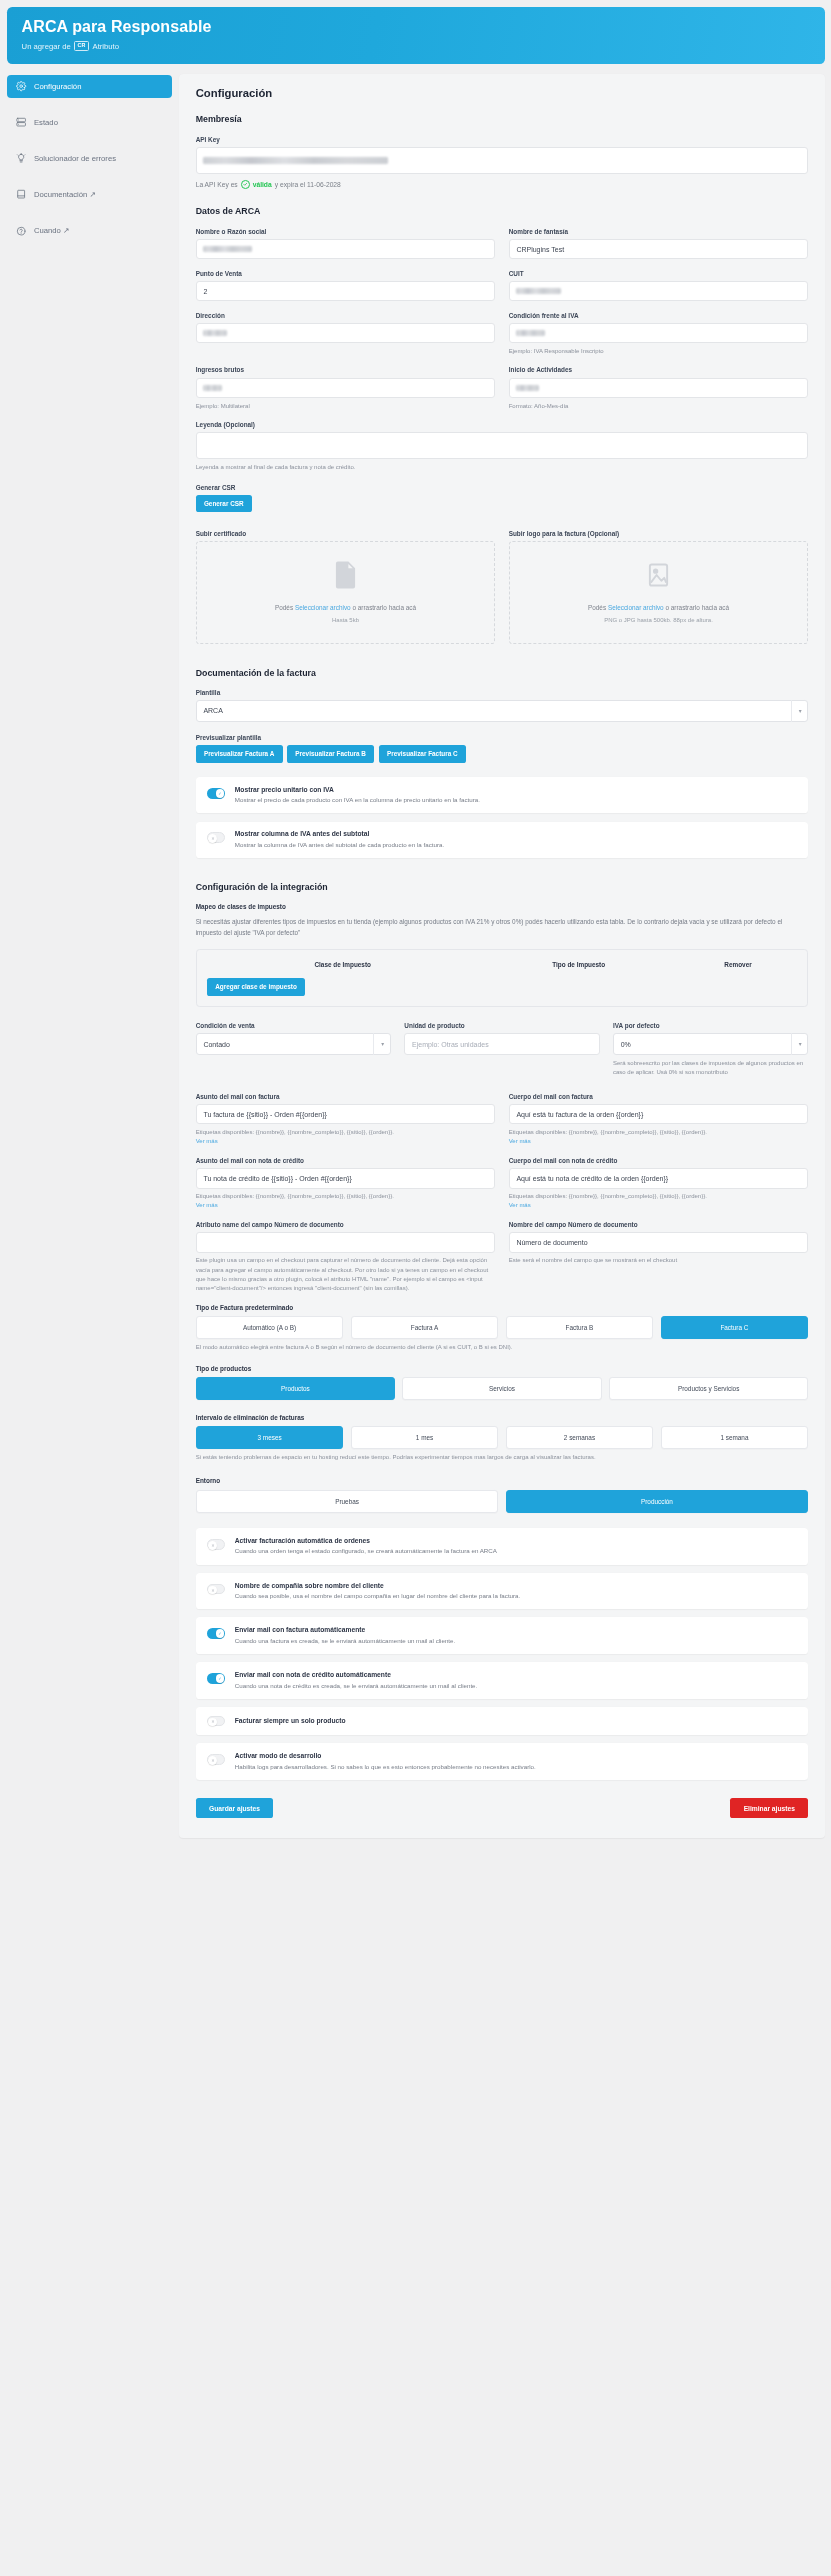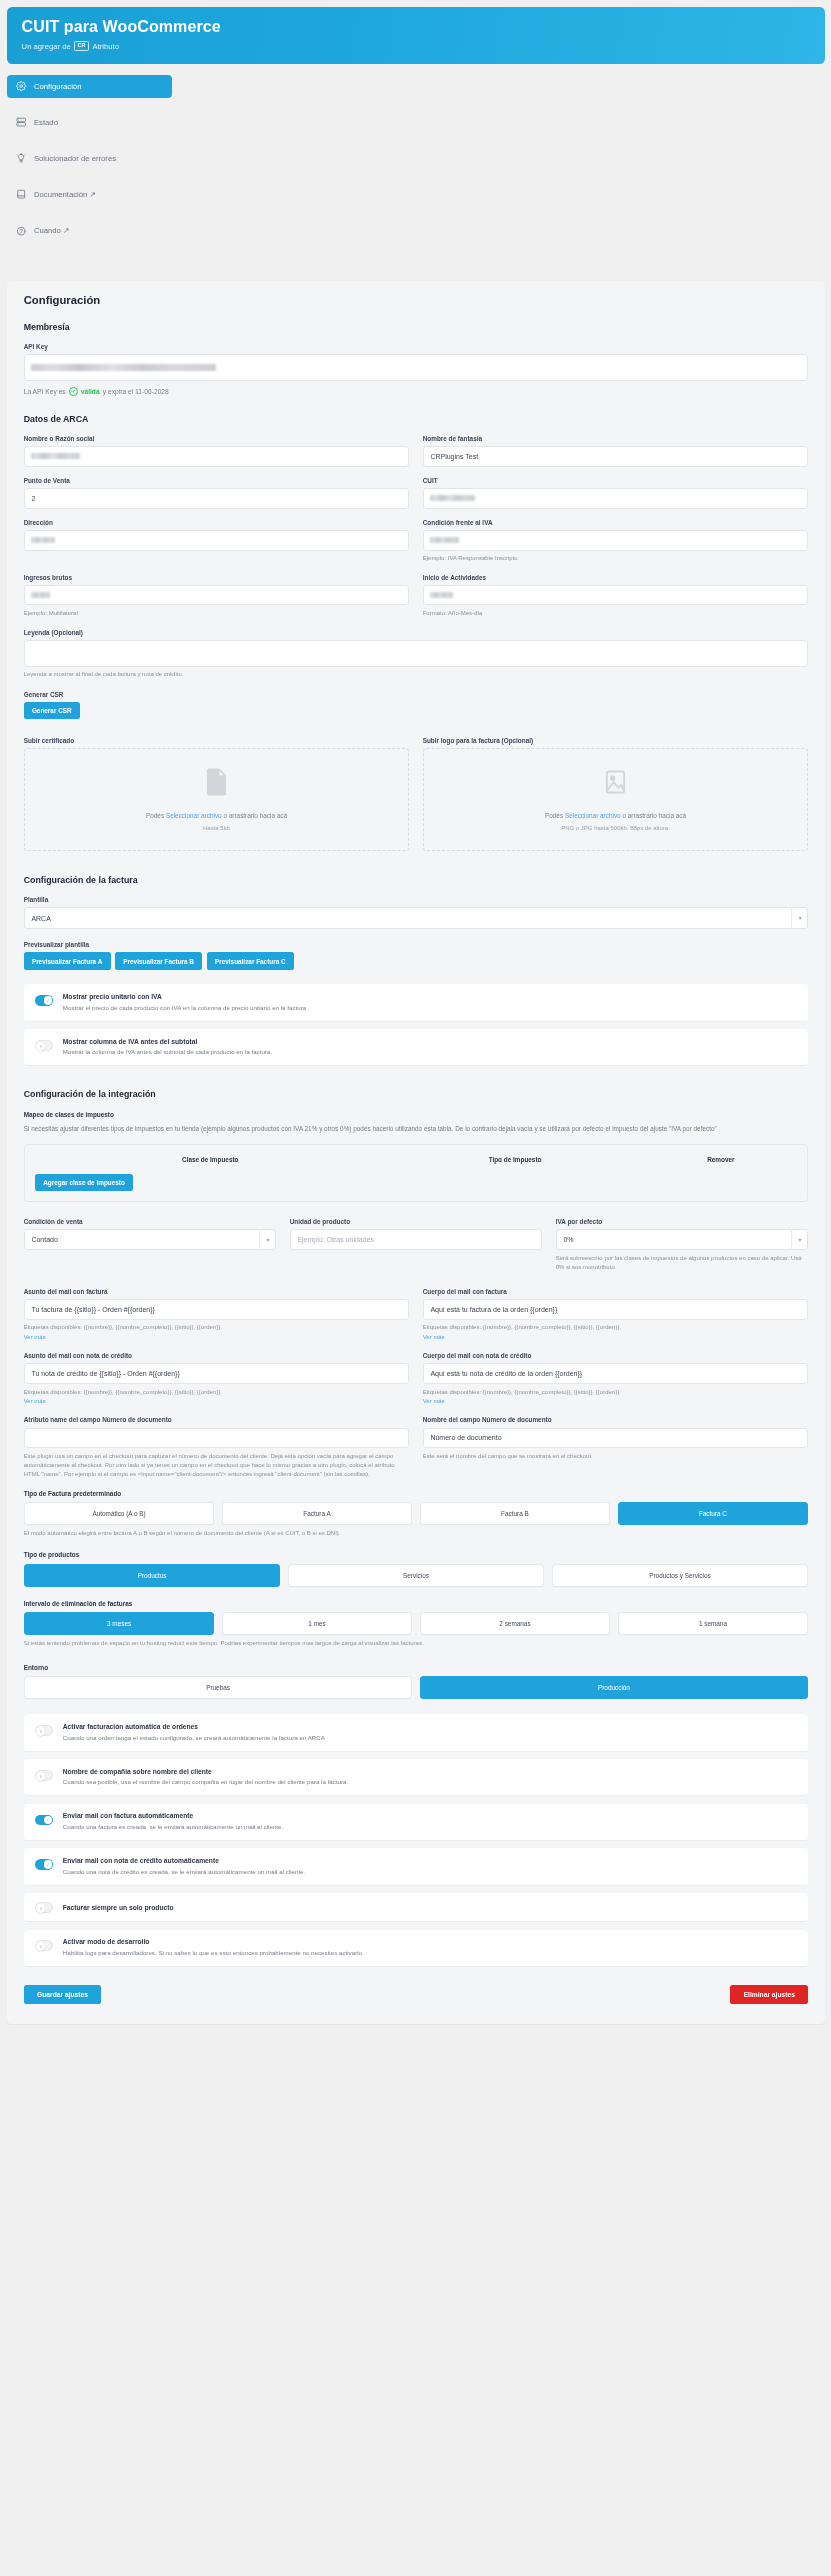--- a/index.html
+++ b/index.html
@@ -42,22 +42,21 @@
     letter-spacing: 0.3px;
     line-height: 1;
     color: #fff;
   }
 
   
   .layout {
     display: flex;
     align-items: flex-start;
     margin: 9.3px 7.2px 0 7.2px;
-    gap: 26px;
-    flex-direction: column;
+    gap: 7px;
   }
 
   
   .sidebar { width: 165px; flex: 0 0 165px; padding-top: 1px; }
   .nav-item {
     display: flex;
     align-items: center;
     gap: 7.2px;
     padding: 6.7px 9.3px;
     border-radius: 4.1px;
@@ -312,21 +311,21 @@
     font-size: 6.4px;
     color: #767c87;
     line-height: 1.85;
     margin-bottom: 9.3px;
   }
 </style>
 </head>
 <body>
 
 <div class="banner">
-  <div class="banner-title">CUIT para WooCommerce</div>
+  <div class="banner-title">ARCA para Responsable</div>
   <div class="banner-sub">
     <span>Un agregar de</span>
     <span class="cr-badge">CR</span>
     <span>Atributo</span>
   </div>
 </div>
 
 <div class="layout">
 
   <nav class="sidebar">
@@ -513,21 +512,21 @@
           <div class="dz-main">
             <span>Podés</span>
             <a class="link" href="#">Seleccionar archivo</a>
             <span>o arrastrarlo hacia acá</span>
           </div>
           <div class="dz-sub">PNG o JPG hasta 500kb. 88px de altura.</div>
         </div>
       </div>
     </div>
 
-    <h2 class="section-title spaced">Configuración de la factura</h2>
+    <h2 class="section-title spaced">Documentación de la factura</h2>
 
     <div style="margin-bottom:12.4px;">
       <label class="field-label">Plantilla</label>
       <div class="select-wrap">
         <div class="select">ARCA</div>
         <span class="select-arrow">▾</span>
       </div>
     </div>
 
     <div style="margin-bottom:14.4px;">

